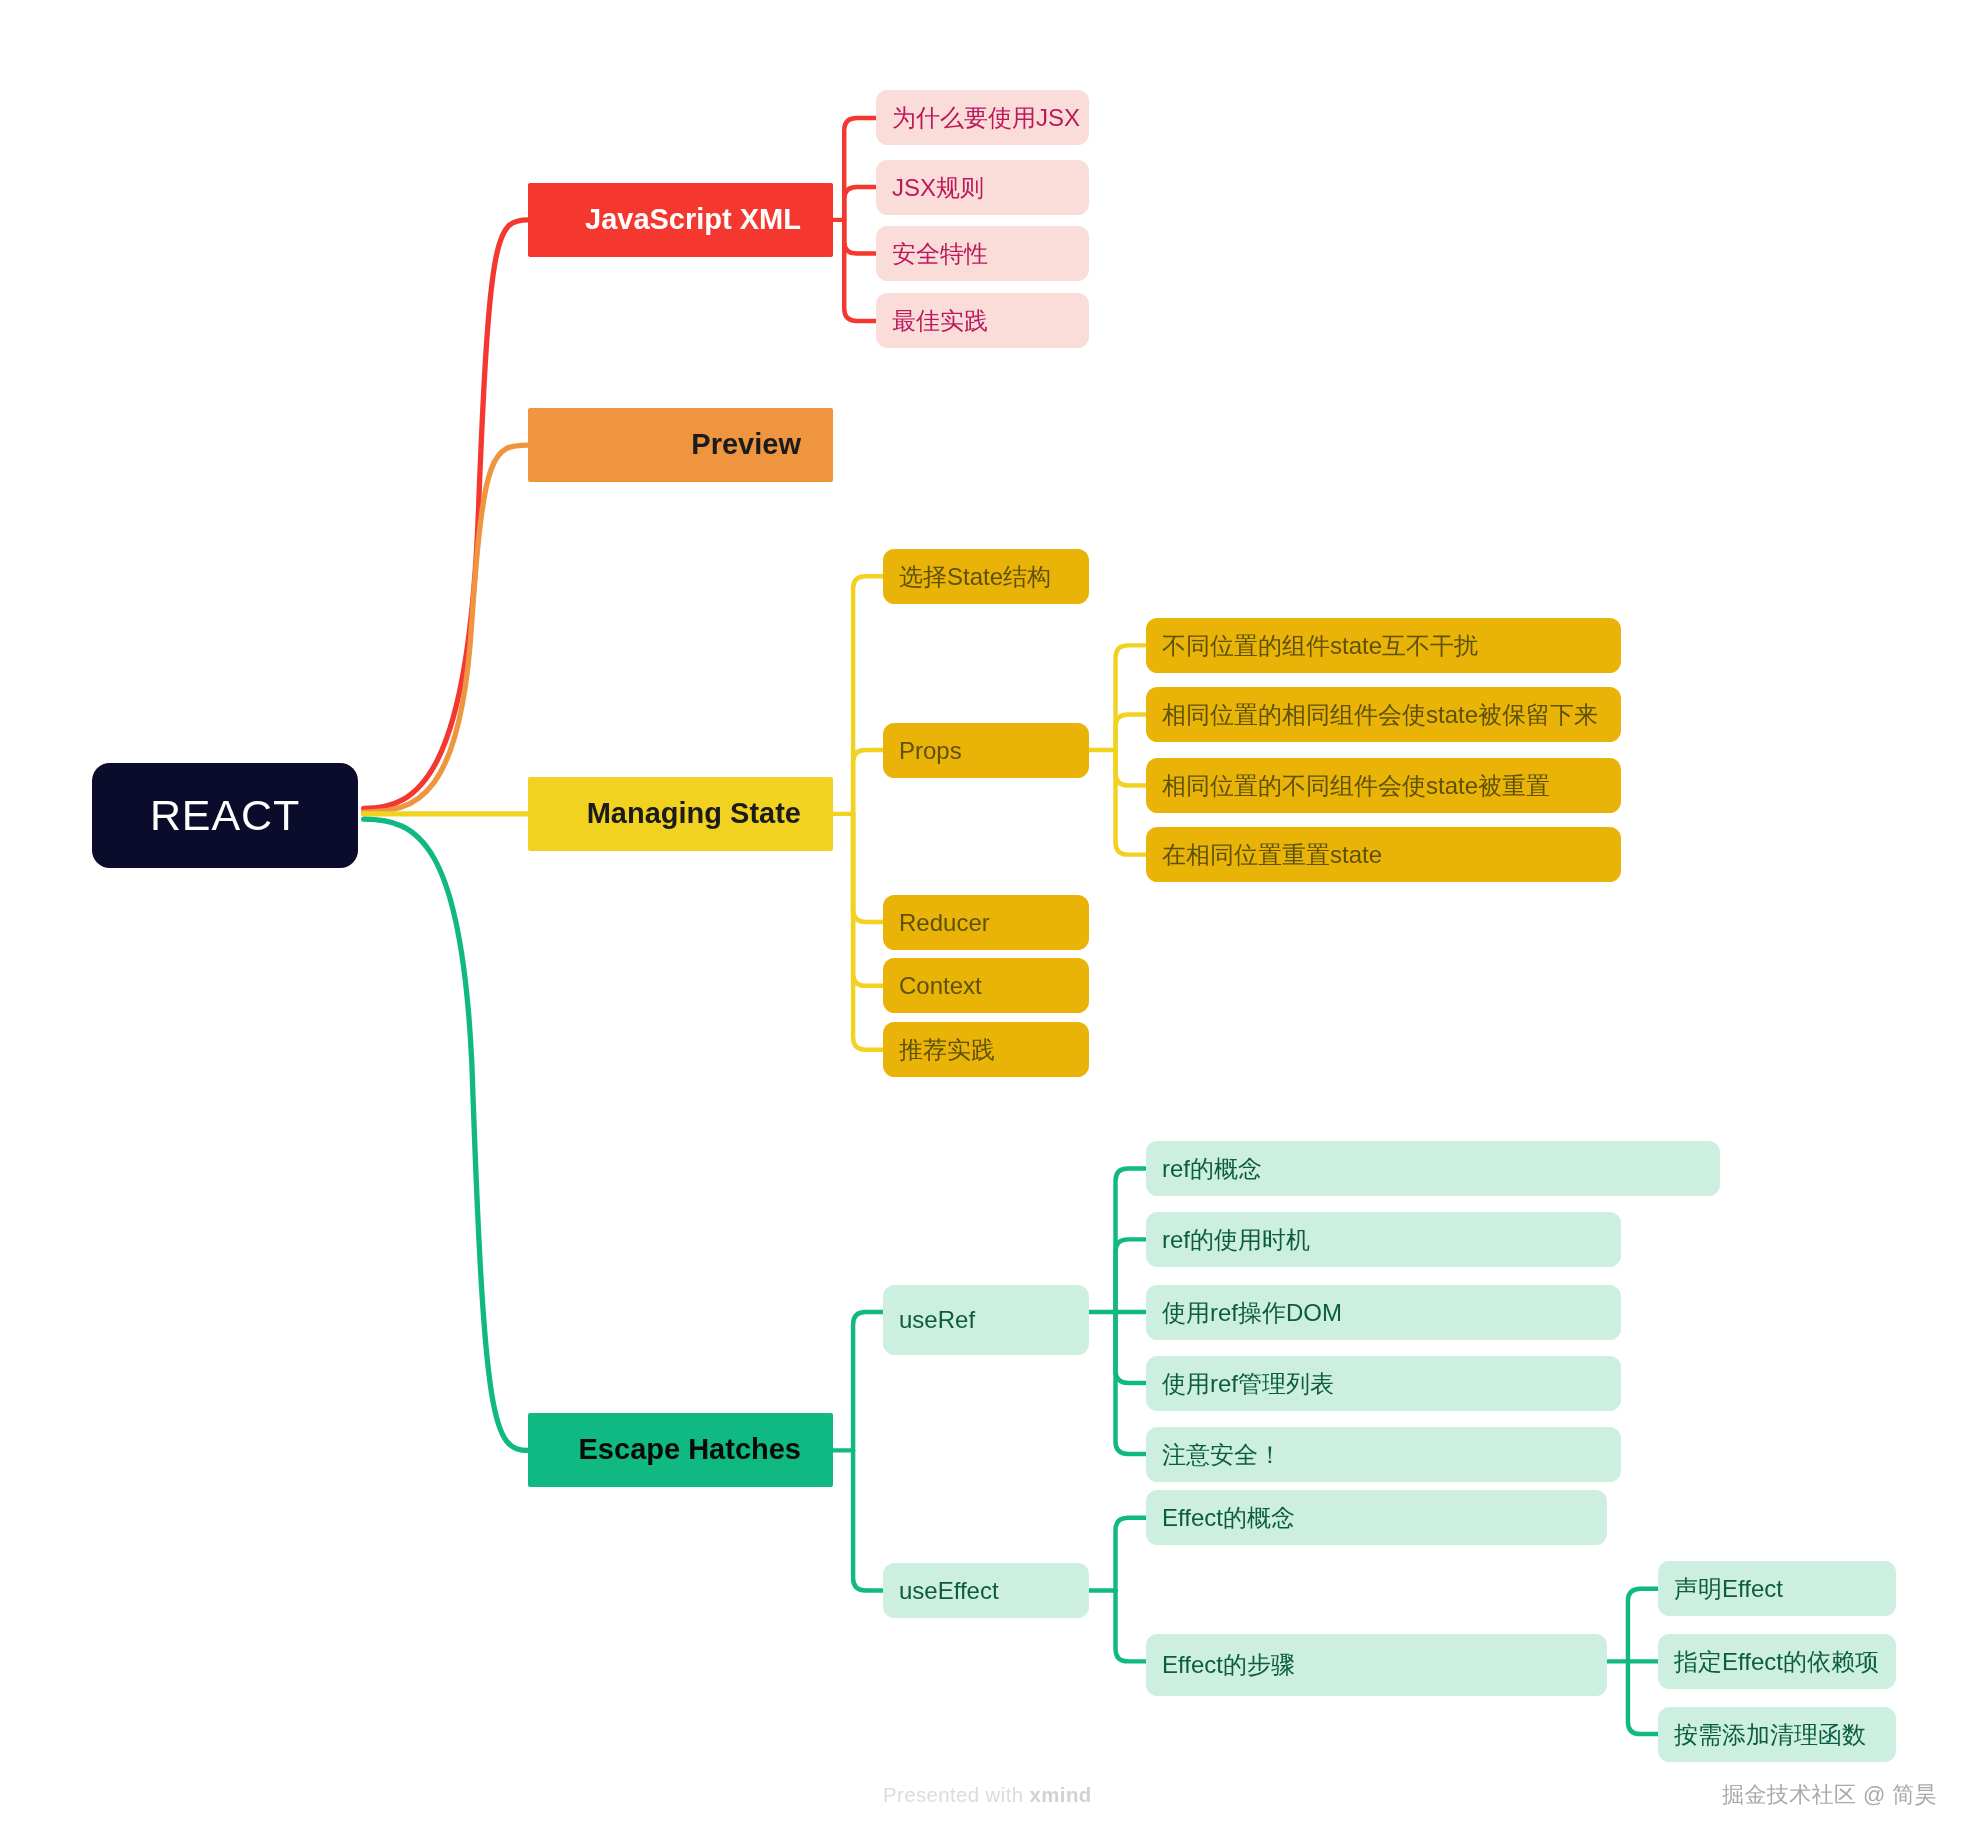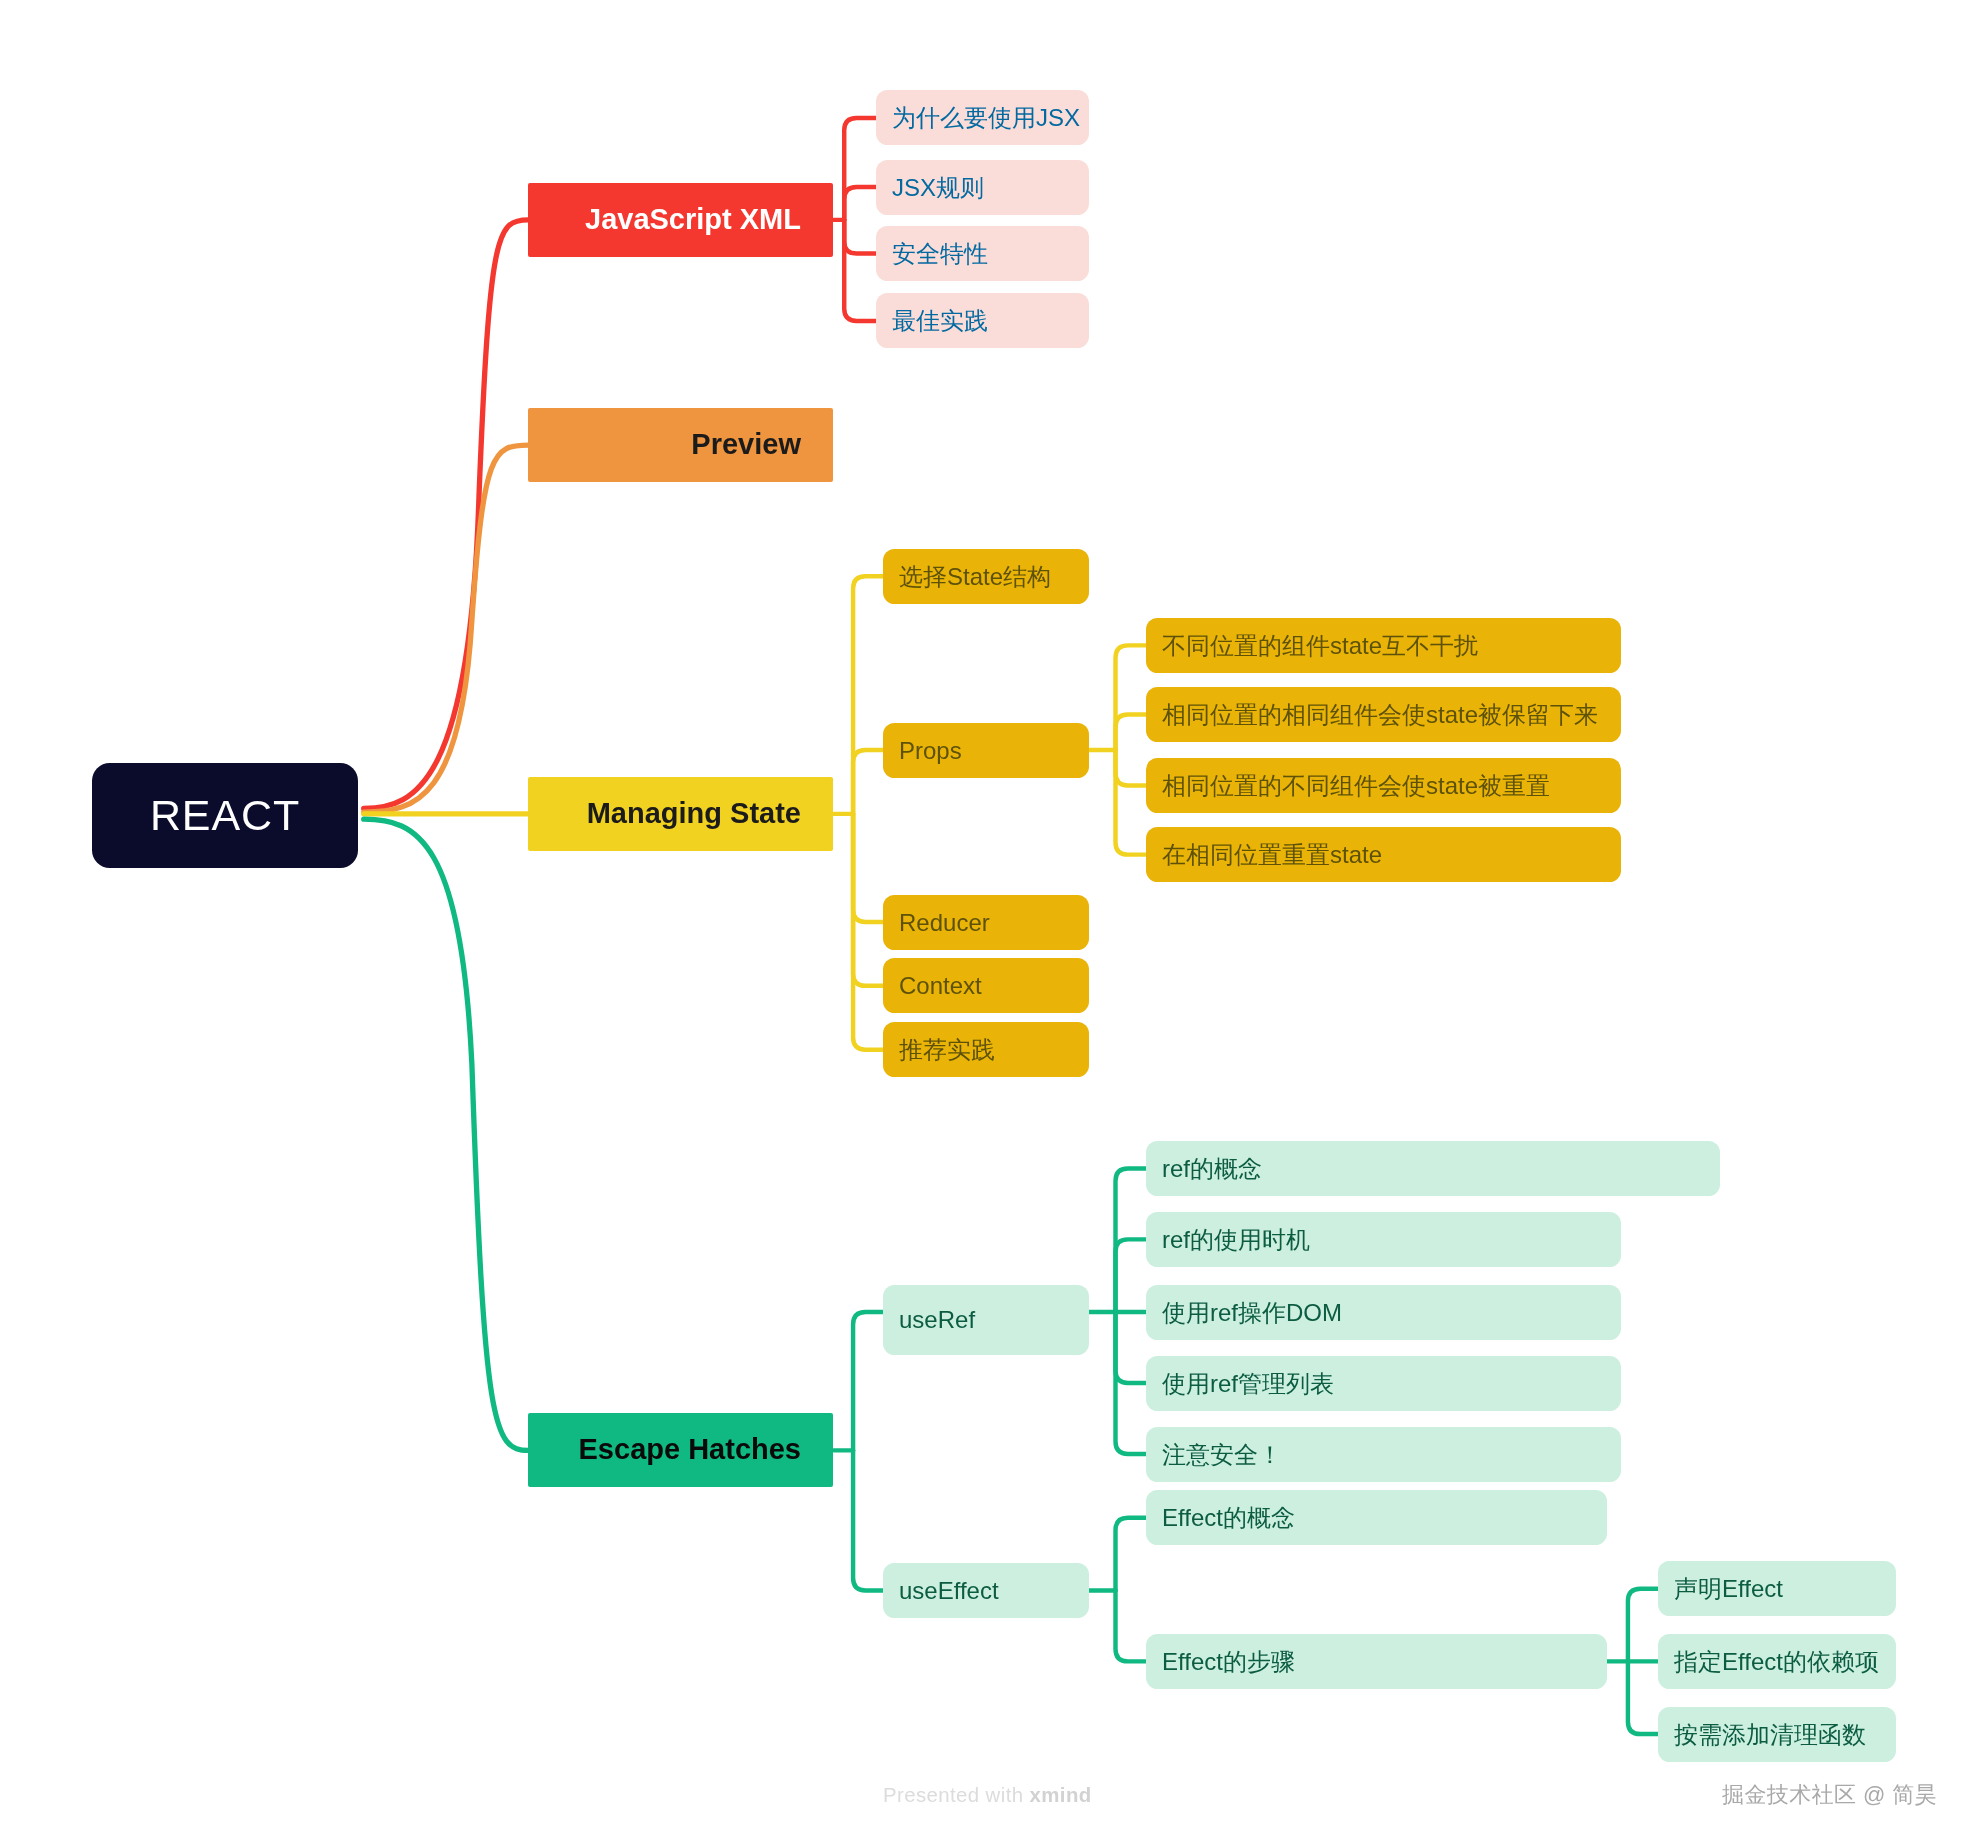--- a/index.html
+++ b/index.html
@@ -54,21 +54,21 @@
   .node.l1.yellow { background: #F2D221; color: #1b1b1b; }
   .node.l1.green  { background: #10B981; color: #0a0a0a; }
 
   
   .node.chip {
     font-size: 24px;
     font-weight: 400;
     border-radius: 11.5px;
     padding: 0 16px;
   }
-  .chip.pink        { background: #FADDD8; color: #0369a1; }
+  .chip.pink        { background: #FADDD8; color: #be185d; }
   .chip.yellowlight { background: #eab308; color: #5E5209; }
   .chip.greenlight  { background: #CCEFE0; color: #0C5C42; }
 
   
   .footer-xmind {
     position: absolute;
     left: 883px;
     top: 1784px;
     font-size: 20.4px;
     color: #DCDCDC;
@@ -220,21 +220,21 @@
     <span>注意安全！</span>
   </div>
 
   <div class="node chip greenlight" style="left:883px; top:1563px; width:206px; height:55px;">
     <span>useEffect</span>
   </div>
 
   <div class="node chip greenlight" style="left:1146px; top:1490px; width:461px; height:55px;">
     <span>Effect的概念</span>
   </div>
-  <div class="node chip greenlight" style="left:1146px; top:1634px; width:461px; height:55px;">
+  <div class="node chip greenlight" style="left:1146px; top:1634px; width:461px; height:62px;">
     <span>Effect的步骤</span>
   </div>
 
   <div class="node chip greenlight" style="left:1658px; top:1561px; width:238px; height:55px;">
     <span>声明Effect</span>
   </div>
   <div class="node chip greenlight" style="left:1658px; top:1634px; width:238px; height:55px;">
     <span>指定Effect的依赖项</span>
   </div>
   <div class="node chip greenlight" style="left:1658px; top:1707px; width:238px; height:55px;">

